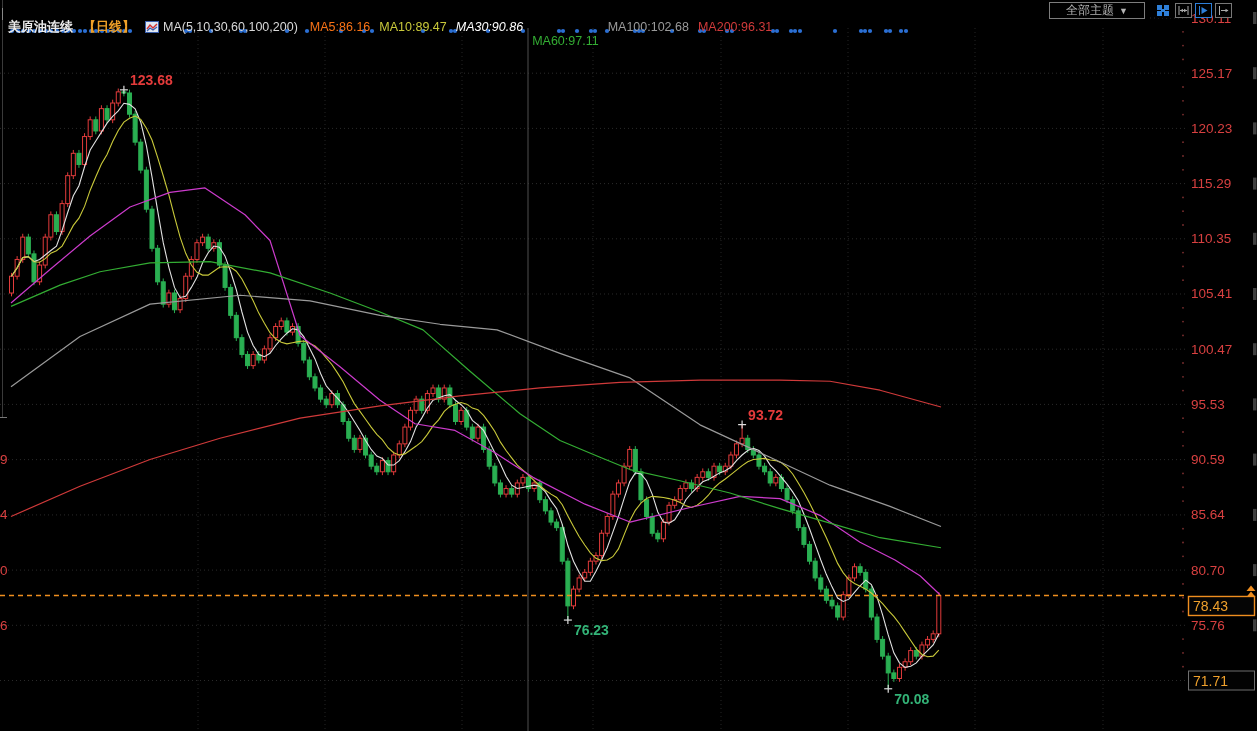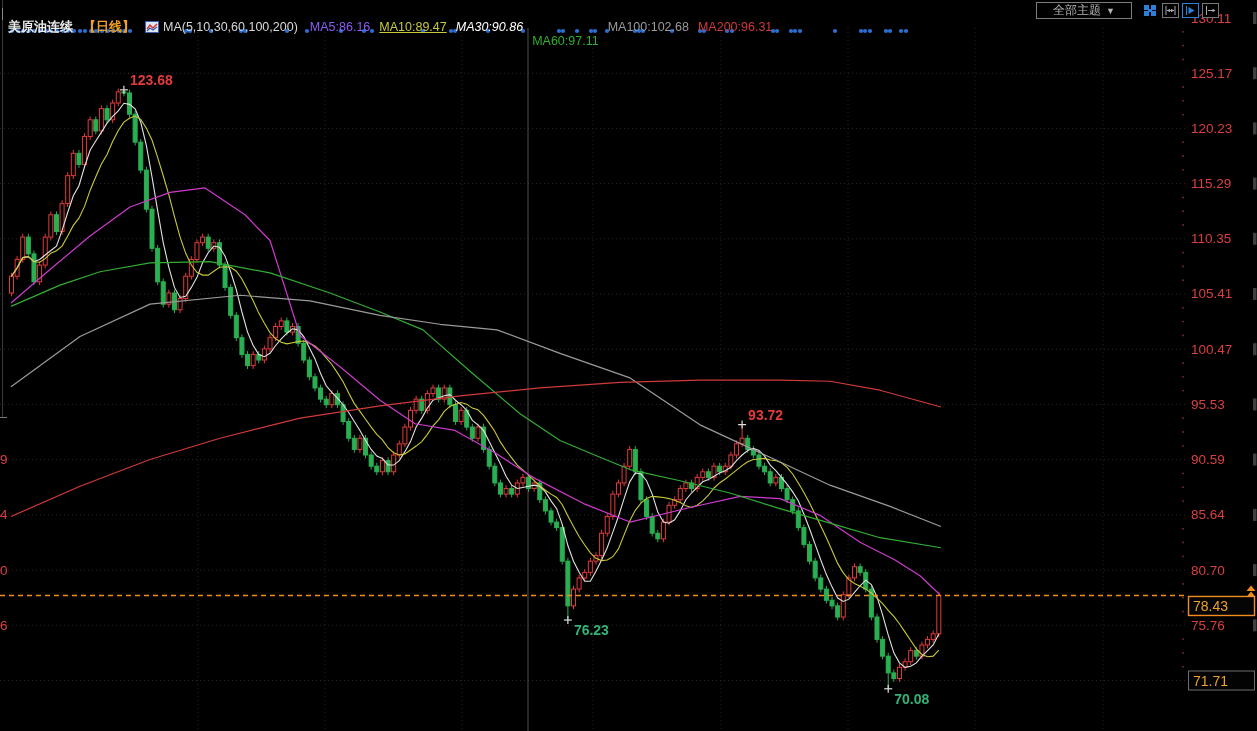--- a/index.html
+++ b/index.html
@@ -5,21 +5,21 @@
   html,body{margin:0;padding:0;background:#000;}
   .app{position:relative;width:1257px;height:731px;background:#000;overflow:hidden;
        font-family:"Liberation Sans","DejaVu Sans",sans-serif;}
   .hdr{position:absolute;left:0;top:16px;width:1257px;height:22px;display:flex;
        align-items:center;z-index:3;font-size:12.5px;white-space:nowrap;}
   .hdr .title{color:#ececec;font-weight:bold;font-size:13px;margin-left:8px;}
   .hdr .period{color:#efa028;font-weight:bold;font-size:13px;margin-left:10px;}
   .hdr .cicon{margin:0 4px 0 10px;display:inline-flex;}
   .hdr .masets{color:#d8d8d8;margin-right:12px;}
   .leg{margin-right:9px;}
-  .rctl{position:absolute;right:38px;top:2px;display:flex;align-items:center;gap:3px;z-index:4;}
+  .rctl{position:absolute;right:25px;top:2px;display:flex;align-items:center;gap:3px;z-index:4;}
   .dd{display:flex;align-items:center;justify-content:center;gap:5px;width:94px;height:15px;
       border:1px solid #7d7d7d;color:#b5b5b5;font-size:12px;margin-right:7px;cursor:pointer;}
   .ibtn{width:17px;height:15px;display:inline-flex;align-items:center;justify-content:center;
         border:1px solid #777;box-sizing:border-box;cursor:pointer;background:#000;}
   .ibtn.noborder{border:none;}
   .ibtn.active{border-color:#2e7fd8;}
   svg text{font-family:"Liberation Sans","DejaVu Sans",sans-serif;}
 </style>
 </head>
 <body>
@@ -30,22 +30,22 @@
     <span class="title">美原油连续</span>
     <span class="period">【日线】</span>
     <span class="cicon">
       <svg width="14" height="12">
           <rect x="0.5" y="0.5" width="13" height="11" fill="#dfe7f2" stroke="#3a5fae"></rect>
       <polyline points="2,8 5,4 8,7 12,3" fill="none" stroke="#d03030" stroke-width="1.4"></polyline>
       <polyline points="2,10 5,7 8,9 12,6" fill="none" stroke="#3a5fae" stroke-width="1.2"></polyline>
         </svg>
     </span>
     <span class="masets">MA(5,10,30,60,100,200)</span>
-    <span class="leg" style="color: #8b5cf6;">MA5:86.16</span>
-    <span class="leg" style="color: rgb(201, 201, 58); text-decoration: underline;">MA10:89.47</span>
+    <span class="leg" style="color: #f97316;">MA5:86.16</span>
+    <span class="leg" style="color: rgb(201, 201, 58);">MA10:89.47</span>
     <span class="leg" style="color: #ffffff; font-style: italic;">MA30:90.86</span>
     <span class="leg" style="color: rgb(51, 173, 51); margin-top: 27px;">MA60:97.11</span>
     <span class="leg" style="color: rgb(154, 154, 154);">MA100:102.68</span>
     <span class="leg" style="color: rgb(208, 58, 58);">MA200:96.31</span>
   </div>
 
   <div class="rctl">
     <div class="dd">
       <span>全部主题</span>
       <span style="font-size:9px;">▼</span>

